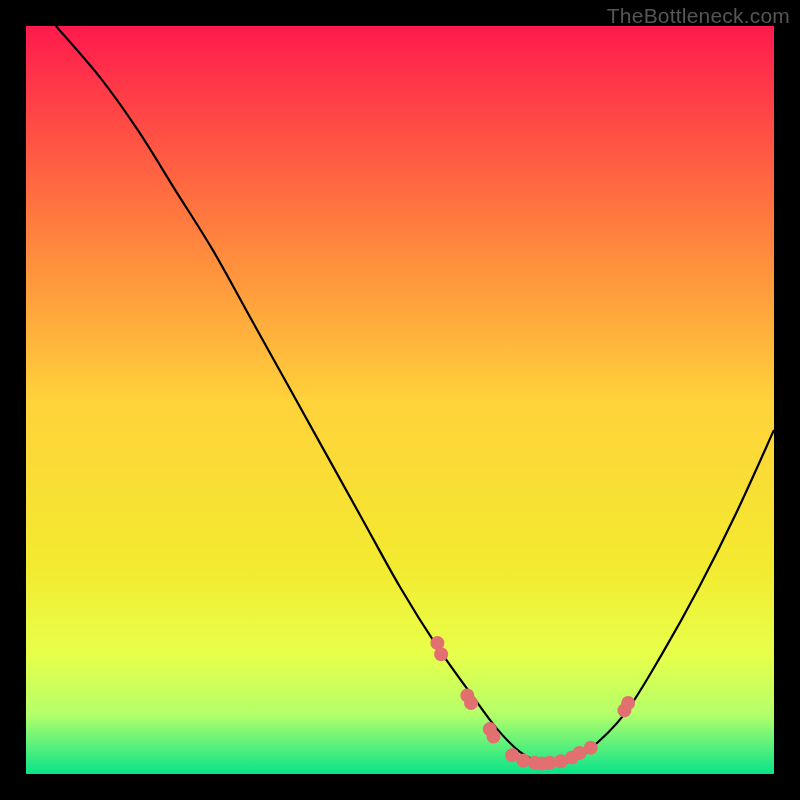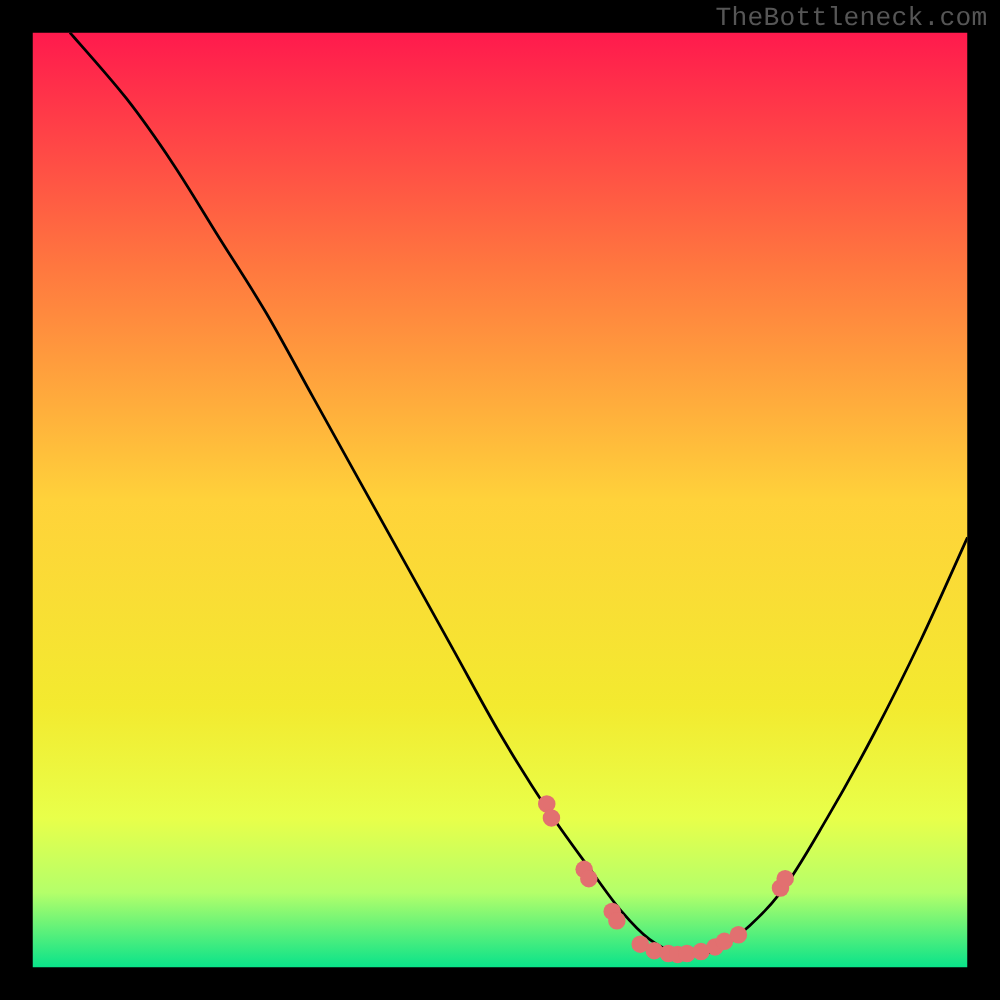--- a/index.html
+++ b/index.html
@@ -22,21 +22,21 @@
     position: absolute;
     left: 0;
     top: 0;
     width: 748px;
     height: 748px;
   }
   .watermark {
     position: absolute;
     top: 4px;
     right: 10px;
-    font-family: Liberation Mono, monospace;
+    font-family: Liberation Sans, sans-serif;
     font-size: 21px;
     color: #565656;
     letter-spacing: 0.2px;
   }
 </style>
 </head>
 <body>
 
 <div class="frame">
   <svg class="plot" viewBox="0 0 748 748">

